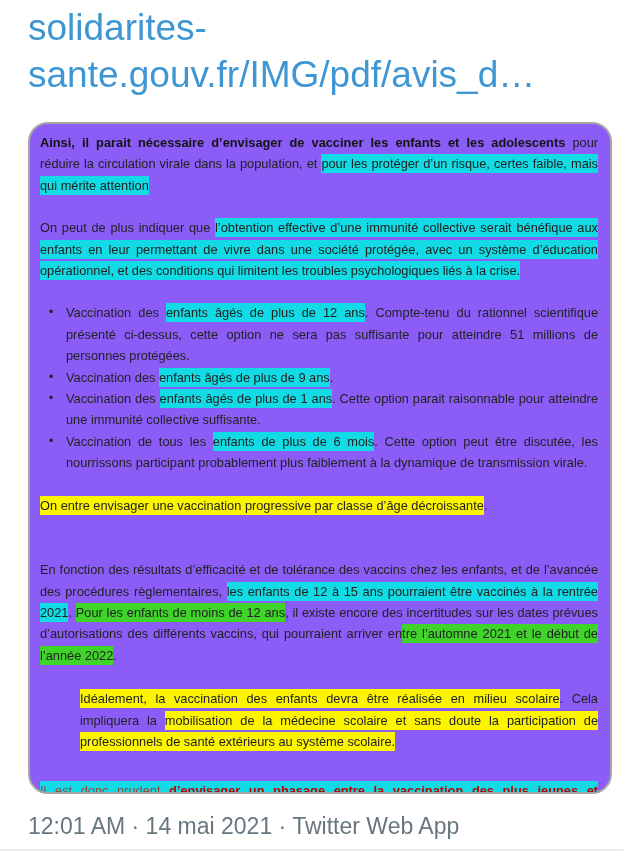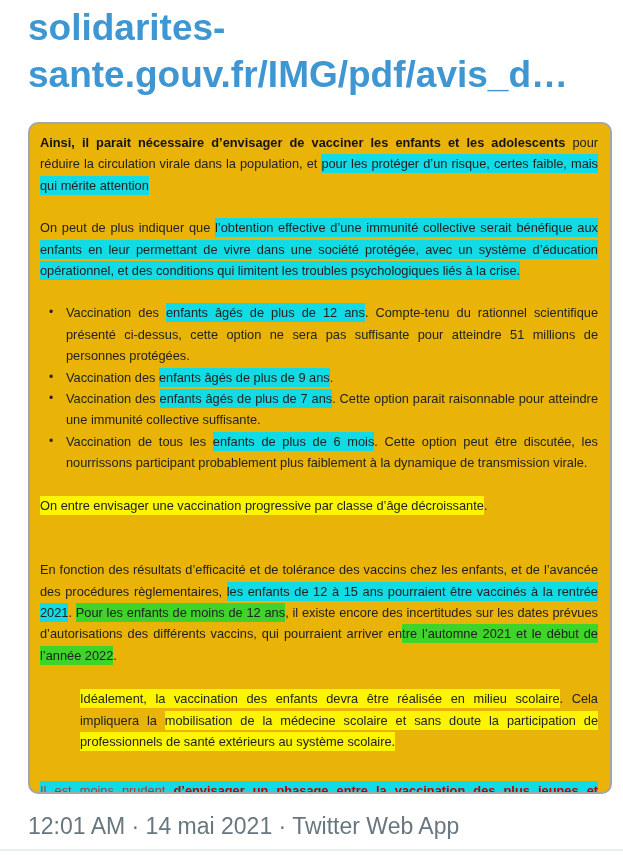--- a/index.html
+++ b/index.html
@@ -3,26 +3,26 @@
 <meta charset="utf-8">
 <style>
   html,body{margin:0;padding:0;background:#ffffff;}
   body{width:623px;height:856px;position:relative;overflow:hidden;
        font-family:"Liberation Sans",sans-serif;}
 
   
   .tweet-link{position:absolute;left:28px;top:4px;display:block;
     font-size:37px;line-height:47px;font-weight:400;color:#3e96d2;
     text-decoration:none;cursor:pointer;}
-  .tweet-link span{display:block;font-weight:bold;}
+  .tweet-link span{display:block;}
 
   
   .doc{position:absolute;left:28px;top:122px;width:584px;height:672px;
-    box-sizing:border-box;background:#eab308;border:2px solid #a6a6a6;
-    border-radius:10px;padding:8px 12px 10px 10px;overflow:hidden;
+    box-sizing:border-box;background:#8b5cf6;border:2px solid #a6a6a6;
+    border-radius:20px;padding:8px 12px 10px 10px;overflow:hidden;
     font-size:12.8px;line-height:21.4px;color:#222;cursor:pointer;}
   .doc-body{width:100%;}
   .blk{margin:0;text-align:justify;}
   .para{}
   .bullet{position:relative;padding-left:26px;}
   .bullet .marker{position:absolute;left:9px;top:0;font-size:12px;color:#222;}
 
   
   .doc-body > :nth-child(1){margin-bottom:21px;}
   .doc-body > :nth-child(2){margin-bottom:21px;}
@@ -53,24 +53,24 @@
   <span>solidarites-</span>
   <span>sante.gouv.fr/IMG/pdf/avis_d…</span>
 </a>
 
 <div class="doc">
   <div class="doc-body">
       <p class="blk para"><span class="b">Ainsi, il parait nécessaire d’envisager de vacciner les enfants et les adolescents</span><span class=""> pour réduire la circulation virale dans la population, et </span><span class="hl hl-cyan">pour les protéger d’un risque, certes faible, mais qui mérite attention</span></p>
       <p class="blk para"><span class="">On peut de plus indiquer que </span><span class="hl hl-cyan">l’obtention effective d’une immunité collective serait bénéfique aux enfants en leur permettant de vivre dans une société protégée, avec un système d’éducation opérationnel, et des conditions qui limitent les troubles psychologiques liés à la crise.</span></p>
       <p class="blk bullet"><span class="marker">•</span><span class="">Vaccination des </span><span class="hl hl-cyan">enfants âgés de plus de 12 ans</span><span class="">. Compte-tenu du rationnel scientifique présenté ci-dessus, cette option ne sera pas suffisante pour atteindre 51 millions de personnes protégées.</span></p>
       <p class="blk bullet"><span class="marker">•</span><span class="">Vaccination des </span><span class="hl hl-cyan">enfants âgés de plus de 9 ans</span><span class="">.</span></p>
-      <p class="blk bullet"><span class="marker">•</span><span class="">Vaccination des </span><span class="hl hl-cyan">enfants âgés de plus de 7 ans</span><span class="">. Cette option parait raisonnable pour atteindre une immunité collective suffisante.</span></p>
+      <p class="blk bullet"><span class="marker">•</span><span class="">Vaccination des </span><span class="hl hl-cyan">enfants âgés de plus de 1 ans</span><span class="">. Cette option parait raisonnable pour atteindre une immunité collective suffisante.</span></p>
       <p class="blk bullet"><span class="marker">•</span><span class="">Vaccination de tous les </span><span class="hl hl-cyan">enfants de plus de 6 mois</span><span class="">. Cette option peut être discutée, les nourrissons participant probablement plus faiblement à la dynamique de transmission virale.</span></p>
       <p class="blk para"><span class="hl hl-yellow">On entre envisager une vaccination progressive par classe d’âge décroissante</span><span class="">.</span></p>
       <p class="blk para"><span class="">En fonction des résultats d’efficacité et de tolérance des vaccins chez les enfants, et de l’avancée des procédures règlementaires, </span><span class="hl hl-cyan">les enfants de 12 à 15 ans pourraient être vaccinés à la rentrée 2021</span><span class="">. </span><span class="hl hl-green">Pour les enfants de moins de 12 ans</span><span class="">, il existe encore des incertitudes sur les dates prévues d’autorisations des différents vaccins, qui pourraient arriver en</span><span class="hl hl-green">tre l’automne 2021 et le début de l’année 2022</span><span class="">.</span></p>
       <p class="blk para"><span class="hl hl-yellow">Idéalement, la vaccination des enfants devra être réalisée en milieu scolaire</span><span class="">. Cela impliquera la </span><span class="hl hl-yellow">mobilisation de la médecine scolaire et sans doute la participation de professionnels de santé extérieurs au système scolaire.</span></p>
-      <p class="blk para"><span class="hl hl-cyan cl-darkred">Il est moins prudent </span><span class="b hl hl-cyan cl-red">d’envisager un phasage entre la vaccination des plus jeunes et l’acquisition dans des délais brefs de vaccins de deuxième génération</span></p>
+      <p class="blk para"><span class="hl hl-cyan cl-darkred">Il est donc prudent </span><span class="b hl hl-cyan cl-red">d’envisager un phasage entre la vaccination des plus jeunes et l’acquisition dans des délais brefs de vaccins de deuxième génération</span></p>
     </div>
 </div>
 
 <div class="meta">12:01 AM · 14 mai 2021 · Twitter Web App</div>
 
 <div class="divider"></div>
 
 </body></html>

